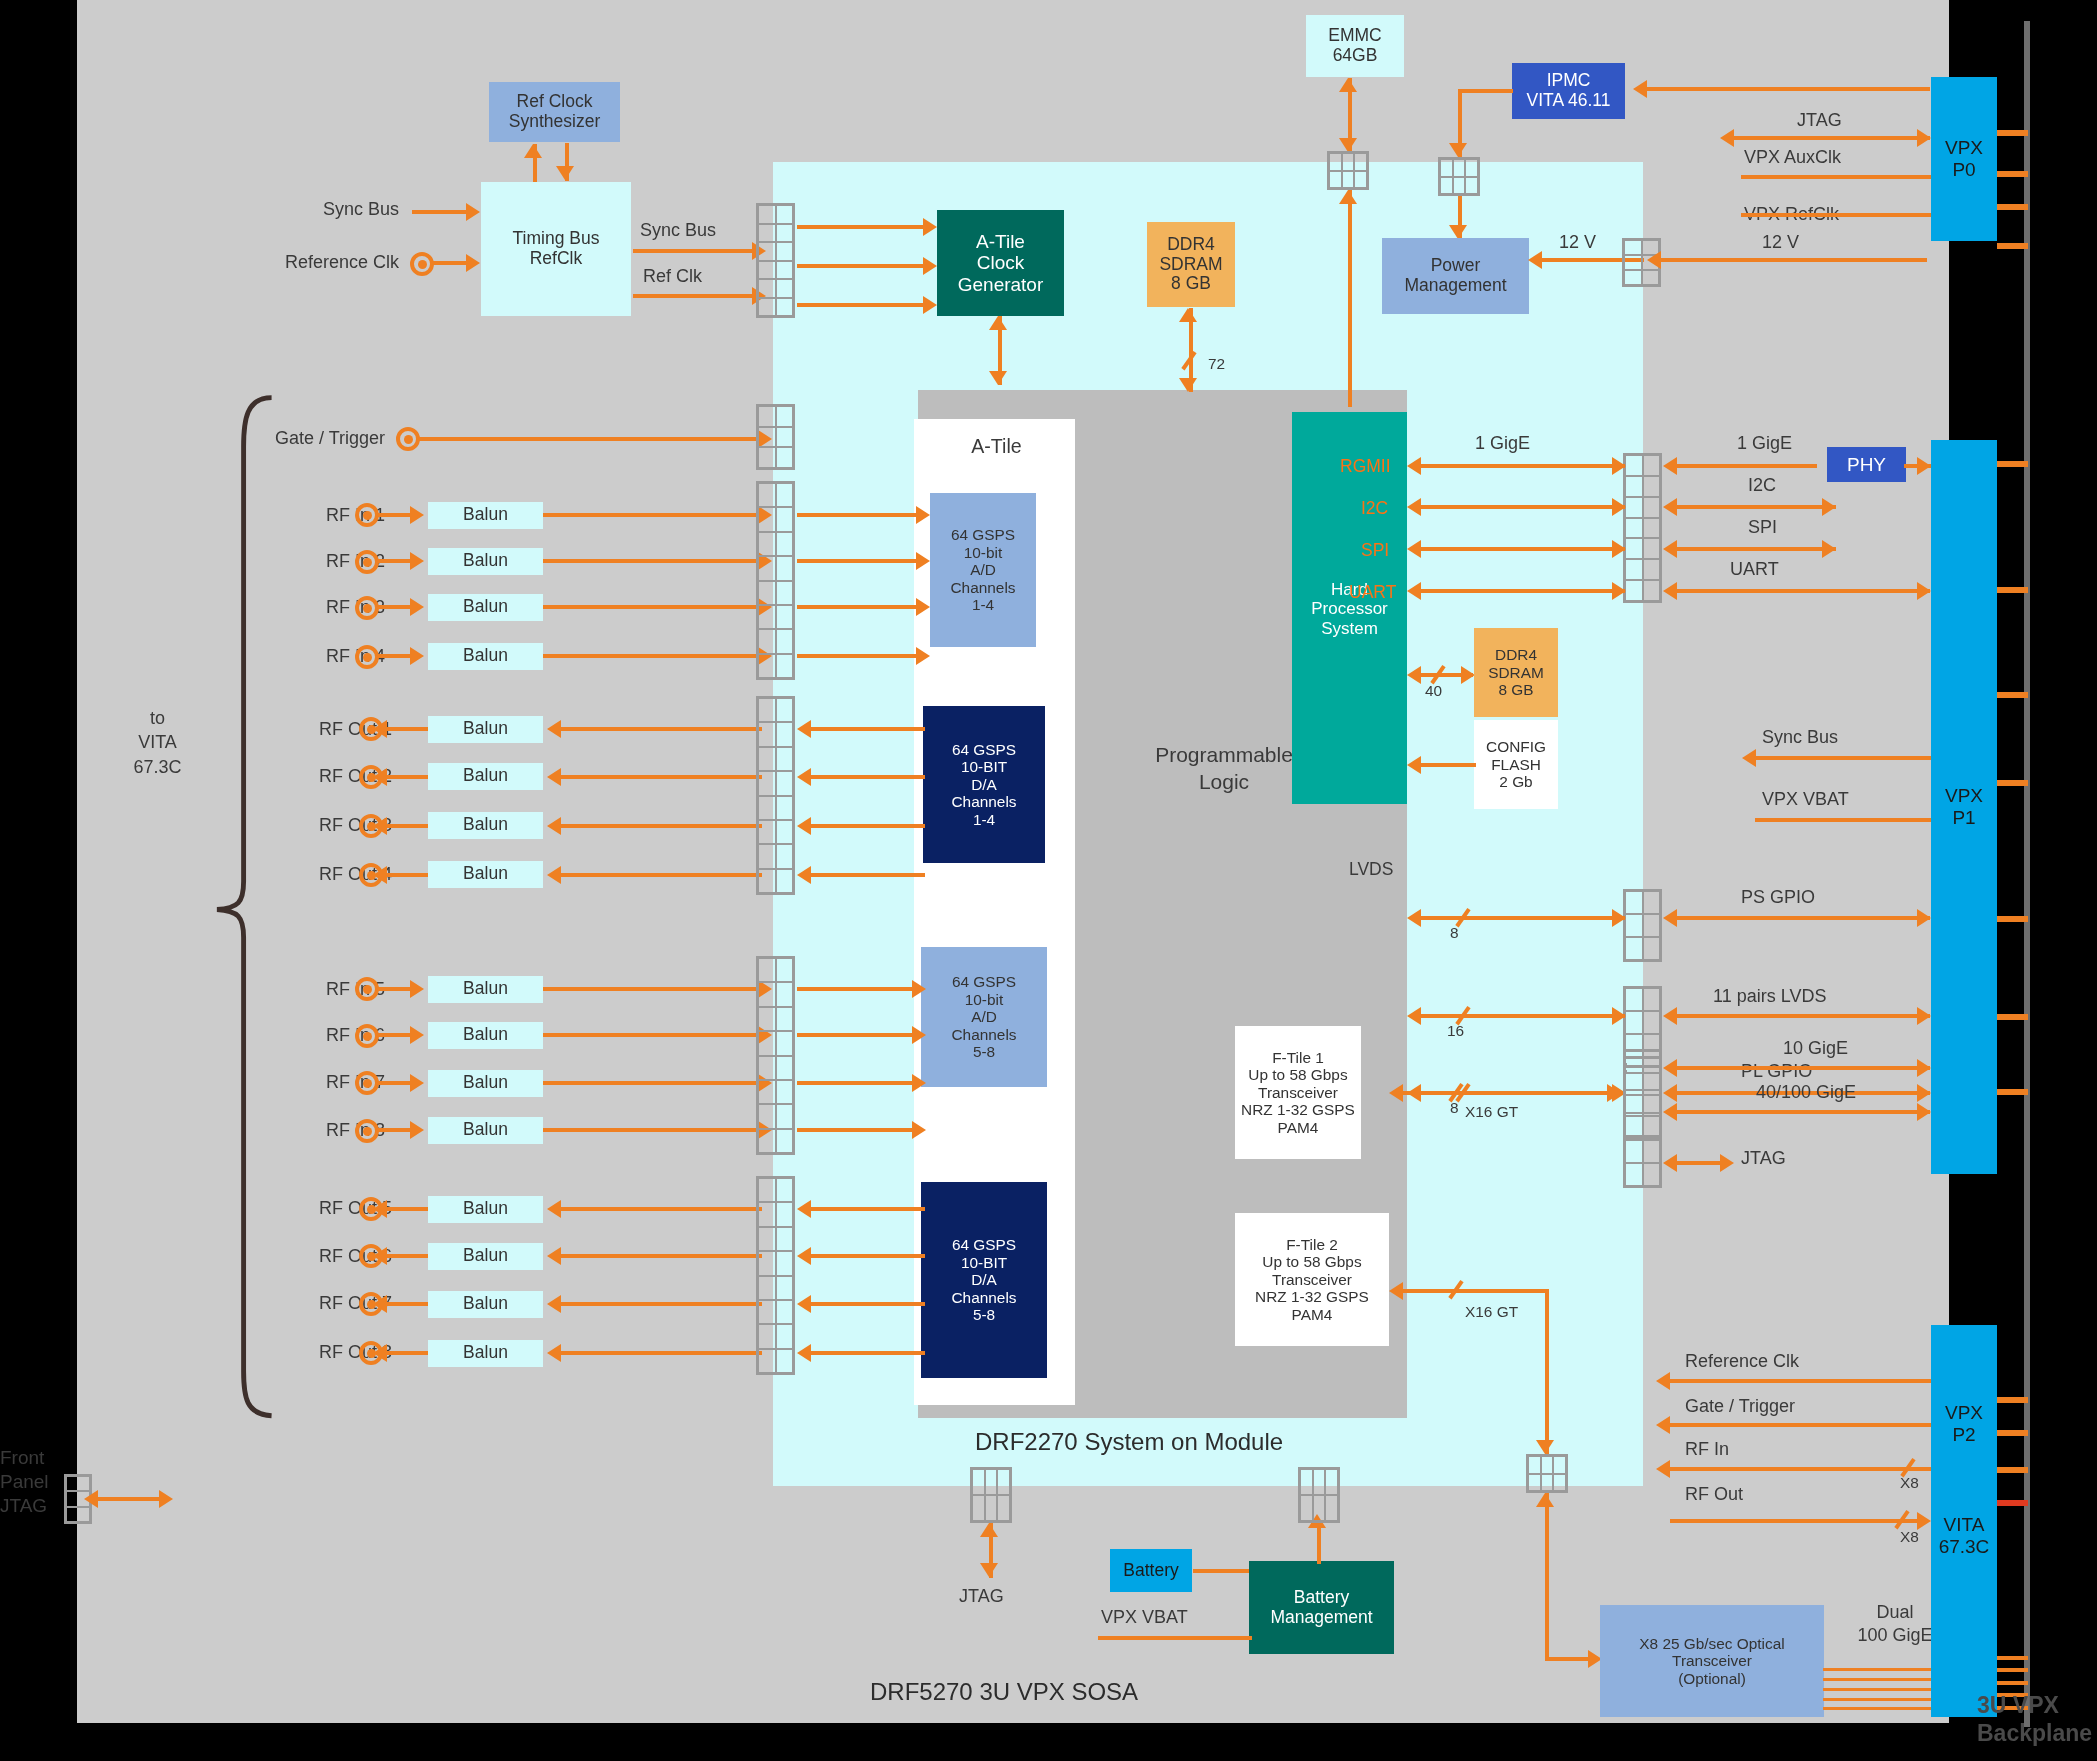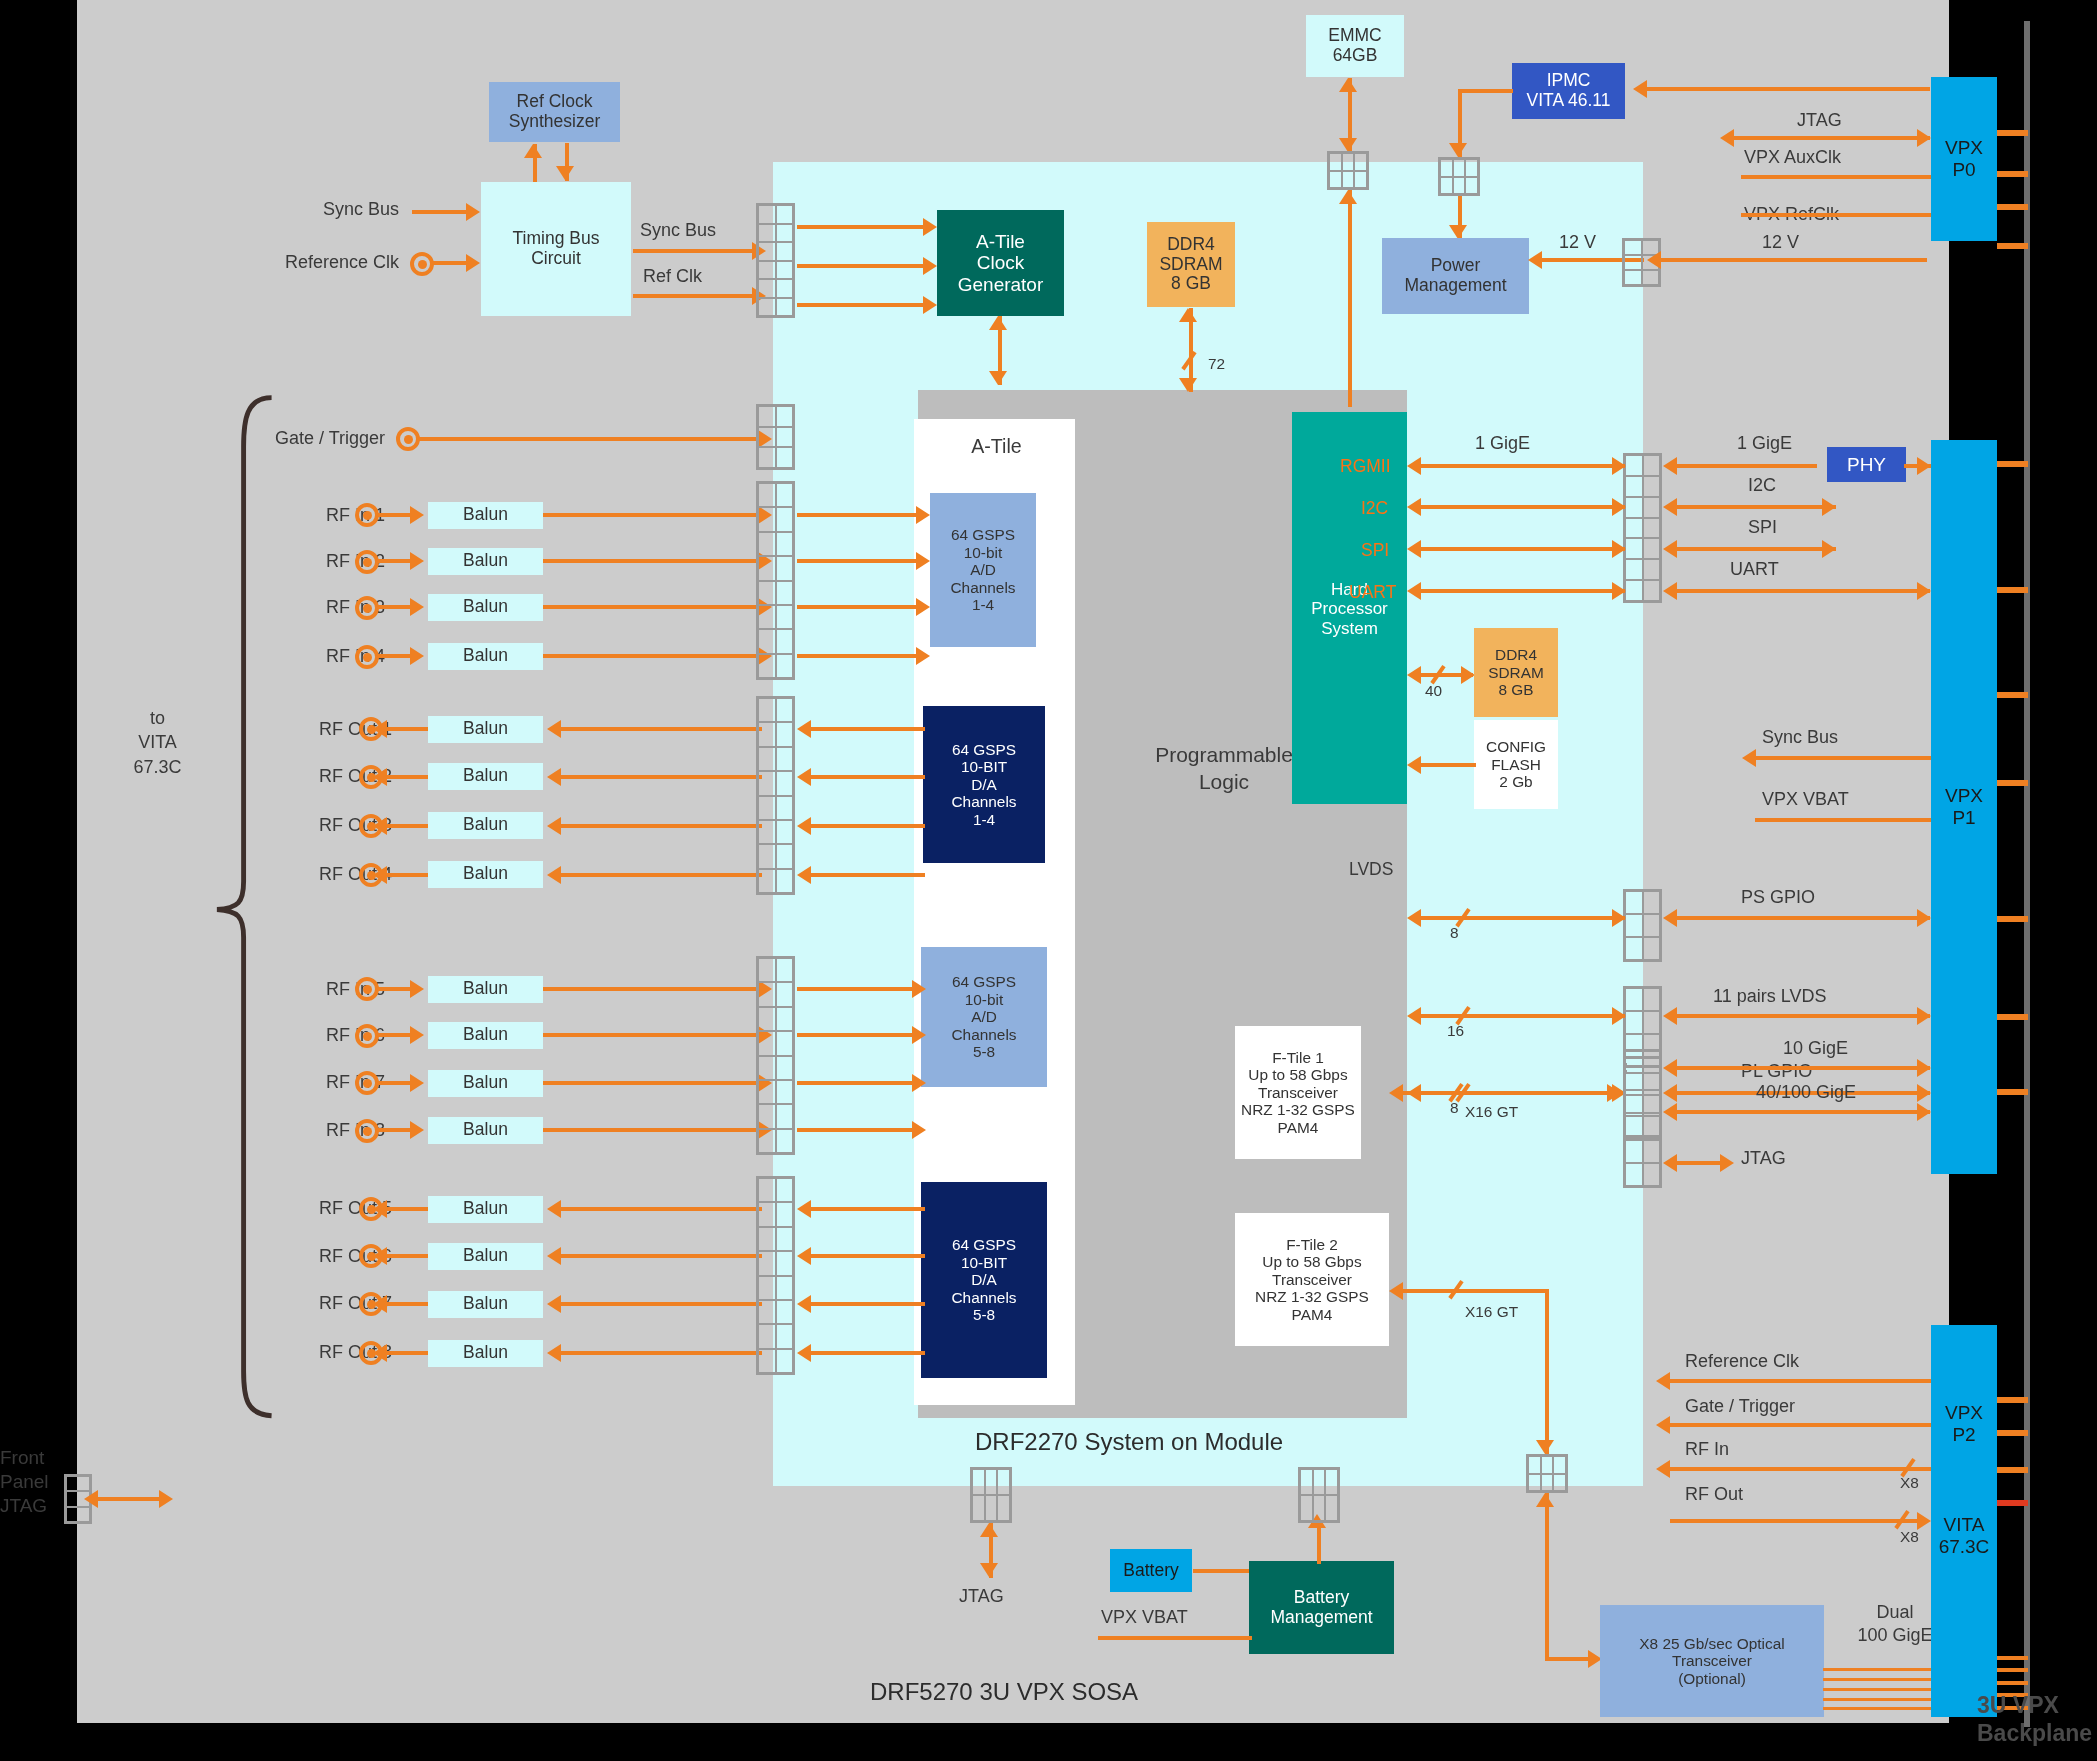--- a/index.html
+++ b/index.html
@@ -91,21 +91,21 @@
 Synthesizer</span>
   </div>
 
   <div class="vline" style="left:533px;top:144px;height:38px;"></div>
   <div class="ar-u" style="left:524px;top:144px;"></div>
   <div class="vline" style="left:565px;top:143px;height:38px;"></div>
   <div class="ar-d" style="left:556px;top:166px;"></div>
 
   <div class="abs box b-cyan" style="left:481px;top:182px;width:150px;height:134px;">
     <span style="white-space:pre-line">Timing Bus
-Circuit</span>
+RefClk</span>
   </div>
 
   <div class="lbl r" style="left:231px;top:199px;width:168px;">Sync Bus</div>
   <div class="hline" style="left:412px;top:210px;width:56px;"></div>
   <div class="ar-r" style="left:466px;top:203px;"></div>
 
   <div class="lbl r" style="left:210px;top:252px;width:189px;">Reference Clk</div>
   <div class="sma" style="left:410px;top:252px;">
       <i></i>
     </div>

